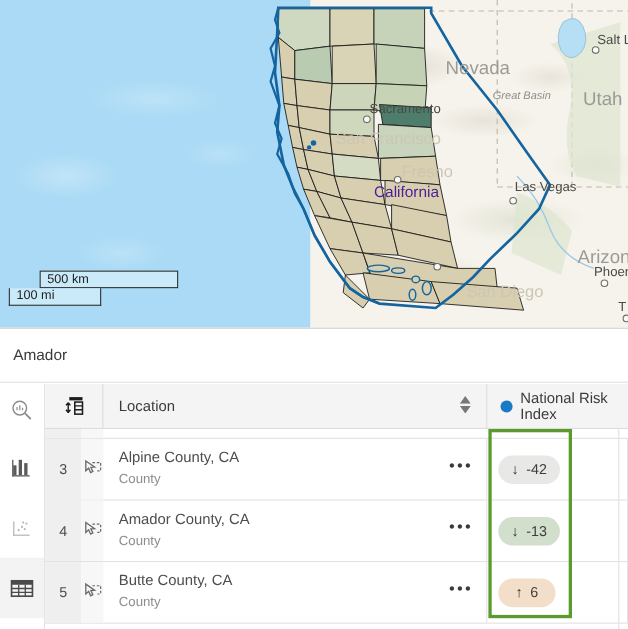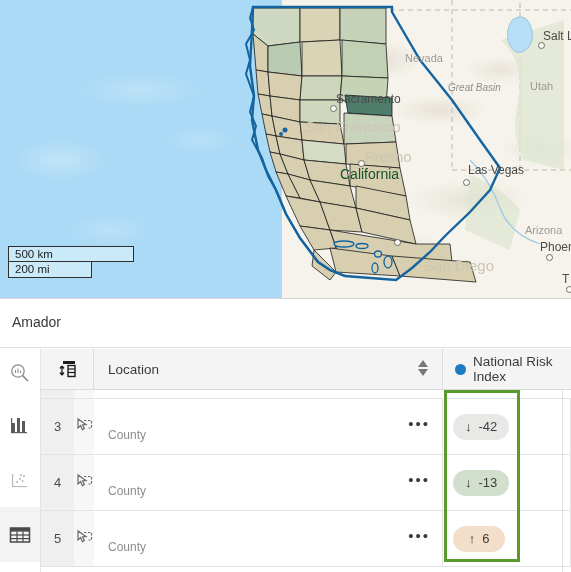--- a/index.html
+++ b/index.html
@@ -52,43 +52,43 @@
   }
   .map-svg { position:absolute; left:0; top:0; }
   .map-label {
     position: absolute;
     color: #8a8a86;
     font-family: "Liberation Sans", sans-serif;
     white-space: nowrap;
     pointer-events: none;
   }
   .map-label.city { color:#4a4a48; font-size: 12px; }
-  .map-label.state { color:#9b9b96; font-size: 11px; }
+  .map-label.state { color:#9b9b96; font-size: 17px; }
   .map-label.region { color:#8e8e88; font-size: 10px; font-style: italic; margin-left: 28px; }
   .map-label.big-muted { color:#cdc6b4; font-size: 15px; }
-  .map-label.big-muted2 { color:#14532d; font-size: 14px; }
+  .map-label.big-muted2 { color:#4c1d95; font-size: 14px; }
   .city-dot {
     position:absolute; width:5px; height:5px; border-radius:50%;
     border:1px solid #6d6d68; background:#fbfaf7;
   }
 
   
   .scalebar { position:absolute; left:8px; bottom:20px; }
   .scale-row {
     position: relative;
     height: 16px;
     border: 1.5px solid #2e2e2e;
     background: rgba(210,236,250,0.80);
     box-sizing: border-box;
     color:#222;
     font-size: 11.5px;
     line-height: 14px;
     padding-left: 6px;
   }
-  .scale-row.km { width: 126px; }
+  .scale-row.km { width: 126px; margin-left: 28px; }
   .scale-row.mi { width: 84px; border-top: none; }
 
   
   .results-header {
     position:absolute; left:0; top:298px; width:571px; height:50px;
     background:#ffffff;
     border-top: 1px solid #d6d6d6;
     border-bottom: 1px solid #e0e0e0;
     box-sizing: border-box;
   }
@@ -320,21 +320,21 @@
     <span class="city-dot" style="left:538px; top:42px;"></span>
     <span class="city-dot" style="left:463px; top:179px;"></span>
     <span class="city-dot" style="left:546px; top:254px;"></span>
     <span class="city-dot" style="left:566px; top:286px;"></span>
     <span class="city-dot" style="left:330px; top:105px;"></span>
     <span class="city-dot" style="left:358px; top:160px;"></span>
     <span class="city-dot" style="left:394px; top:239px;"></span>
 
     <div class="scalebar">
       <div class="scale-row km">500 km</div>
-      <div class="scale-row mi">200 mi</div>
+      <div class="scale-row mi">100 mi</div>
     </div>
   </div>
 
   <div class="results-header">
     <span class="results-title">Amador</span>
   </div>
 
   <div class="rail">
     <div class="rail-btn" style="top:-4px;">
       <svg width="22" height="22" viewBox="0 0 22 22">
@@ -423,20 +423,21 @@
         <div class="cell-num">3</div>
         <div class="cell-sel">
           <span class="selicon">
             <svg width="18" height="18" viewBox="0 0 18 18">
               <path d="M2 2 L2 11 L4.6 8.6 L6.4 12.6 L8.4 11.6 L6.6 7.8 L10 7.6 Z" fill="none" stroke="#6a6a6a" stroke-width="1.2"></path>
               <path d="M8 3.5 L15.5 3.5 L15.5 11 L12.5 11" fill="none" stroke="#6a6a6a" stroke-width="1.1" stroke-dasharray="2.4 1.6"></path>
             </svg>
           </span>
         </div>
         <div class="cell-loc">
+          <span class="loc-name">Alpine County, CA</span>
           <span class="loc-sub">County</span>
           <span class="dots">•••</span>
         </div>
         <div class="cell-nri">
           <span class="badge" style="background:#e8e8e6;">
             <span class="arrow">↓</span>
             <span>-42</span>
           </span>
         </div>
       </div>
@@ -445,20 +446,21 @@
         <div class="cell-num">4</div>
         <div class="cell-sel">
           <span class="selicon">
             <svg width="18" height="18" viewBox="0 0 18 18">
               <path d="M2 2 L2 11 L4.6 8.6 L6.4 12.6 L8.4 11.6 L6.6 7.8 L10 7.6 Z" fill="none" stroke="#6a6a6a" stroke-width="1.2"></path>
               <path d="M8 3.5 L15.5 3.5 L15.5 11 L12.5 11" fill="none" stroke="#6a6a6a" stroke-width="1.1" stroke-dasharray="2.4 1.6"></path>
             </svg>
           </span>
         </div>
         <div class="cell-loc">
+          <span class="loc-name">Amador County, CA</span>
           <span class="loc-sub">County</span>
           <span class="dots">•••</span>
         </div>
         <div class="cell-nri">
           <span class="badge" style="background:#d3dfcd;">
             <span class="arrow">↓</span>
             <span>-13</span>
           </span>
         </div>
       </div>
@@ -467,20 +469,21 @@
         <div class="cell-num">5</div>
         <div class="cell-sel">
           <span class="selicon">
             <svg width="18" height="18" viewBox="0 0 18 18">
               <path d="M2 2 L2 11 L4.6 8.6 L6.4 12.6 L8.4 11.6 L6.6 7.8 L10 7.6 Z" fill="none" stroke="#6a6a6a" stroke-width="1.2"></path>
               <path d="M8 3.5 L15.5 3.5 L15.5 11 L12.5 11" fill="none" stroke="#6a6a6a" stroke-width="1.1" stroke-dasharray="2.4 1.6"></path>
             </svg>
           </span>
         </div>
         <div class="cell-loc">
+          <span class="loc-name">Butte County, CA</span>
           <span class="loc-sub">County</span>
           <span class="dots">•••</span>
         </div>
         <div class="cell-nri">
           <span class="badge" style="background:#f3dfc9;">
             <span class="arrow">↑</span>
             <span>6</span>
           </span>
         </div>
       </div>

